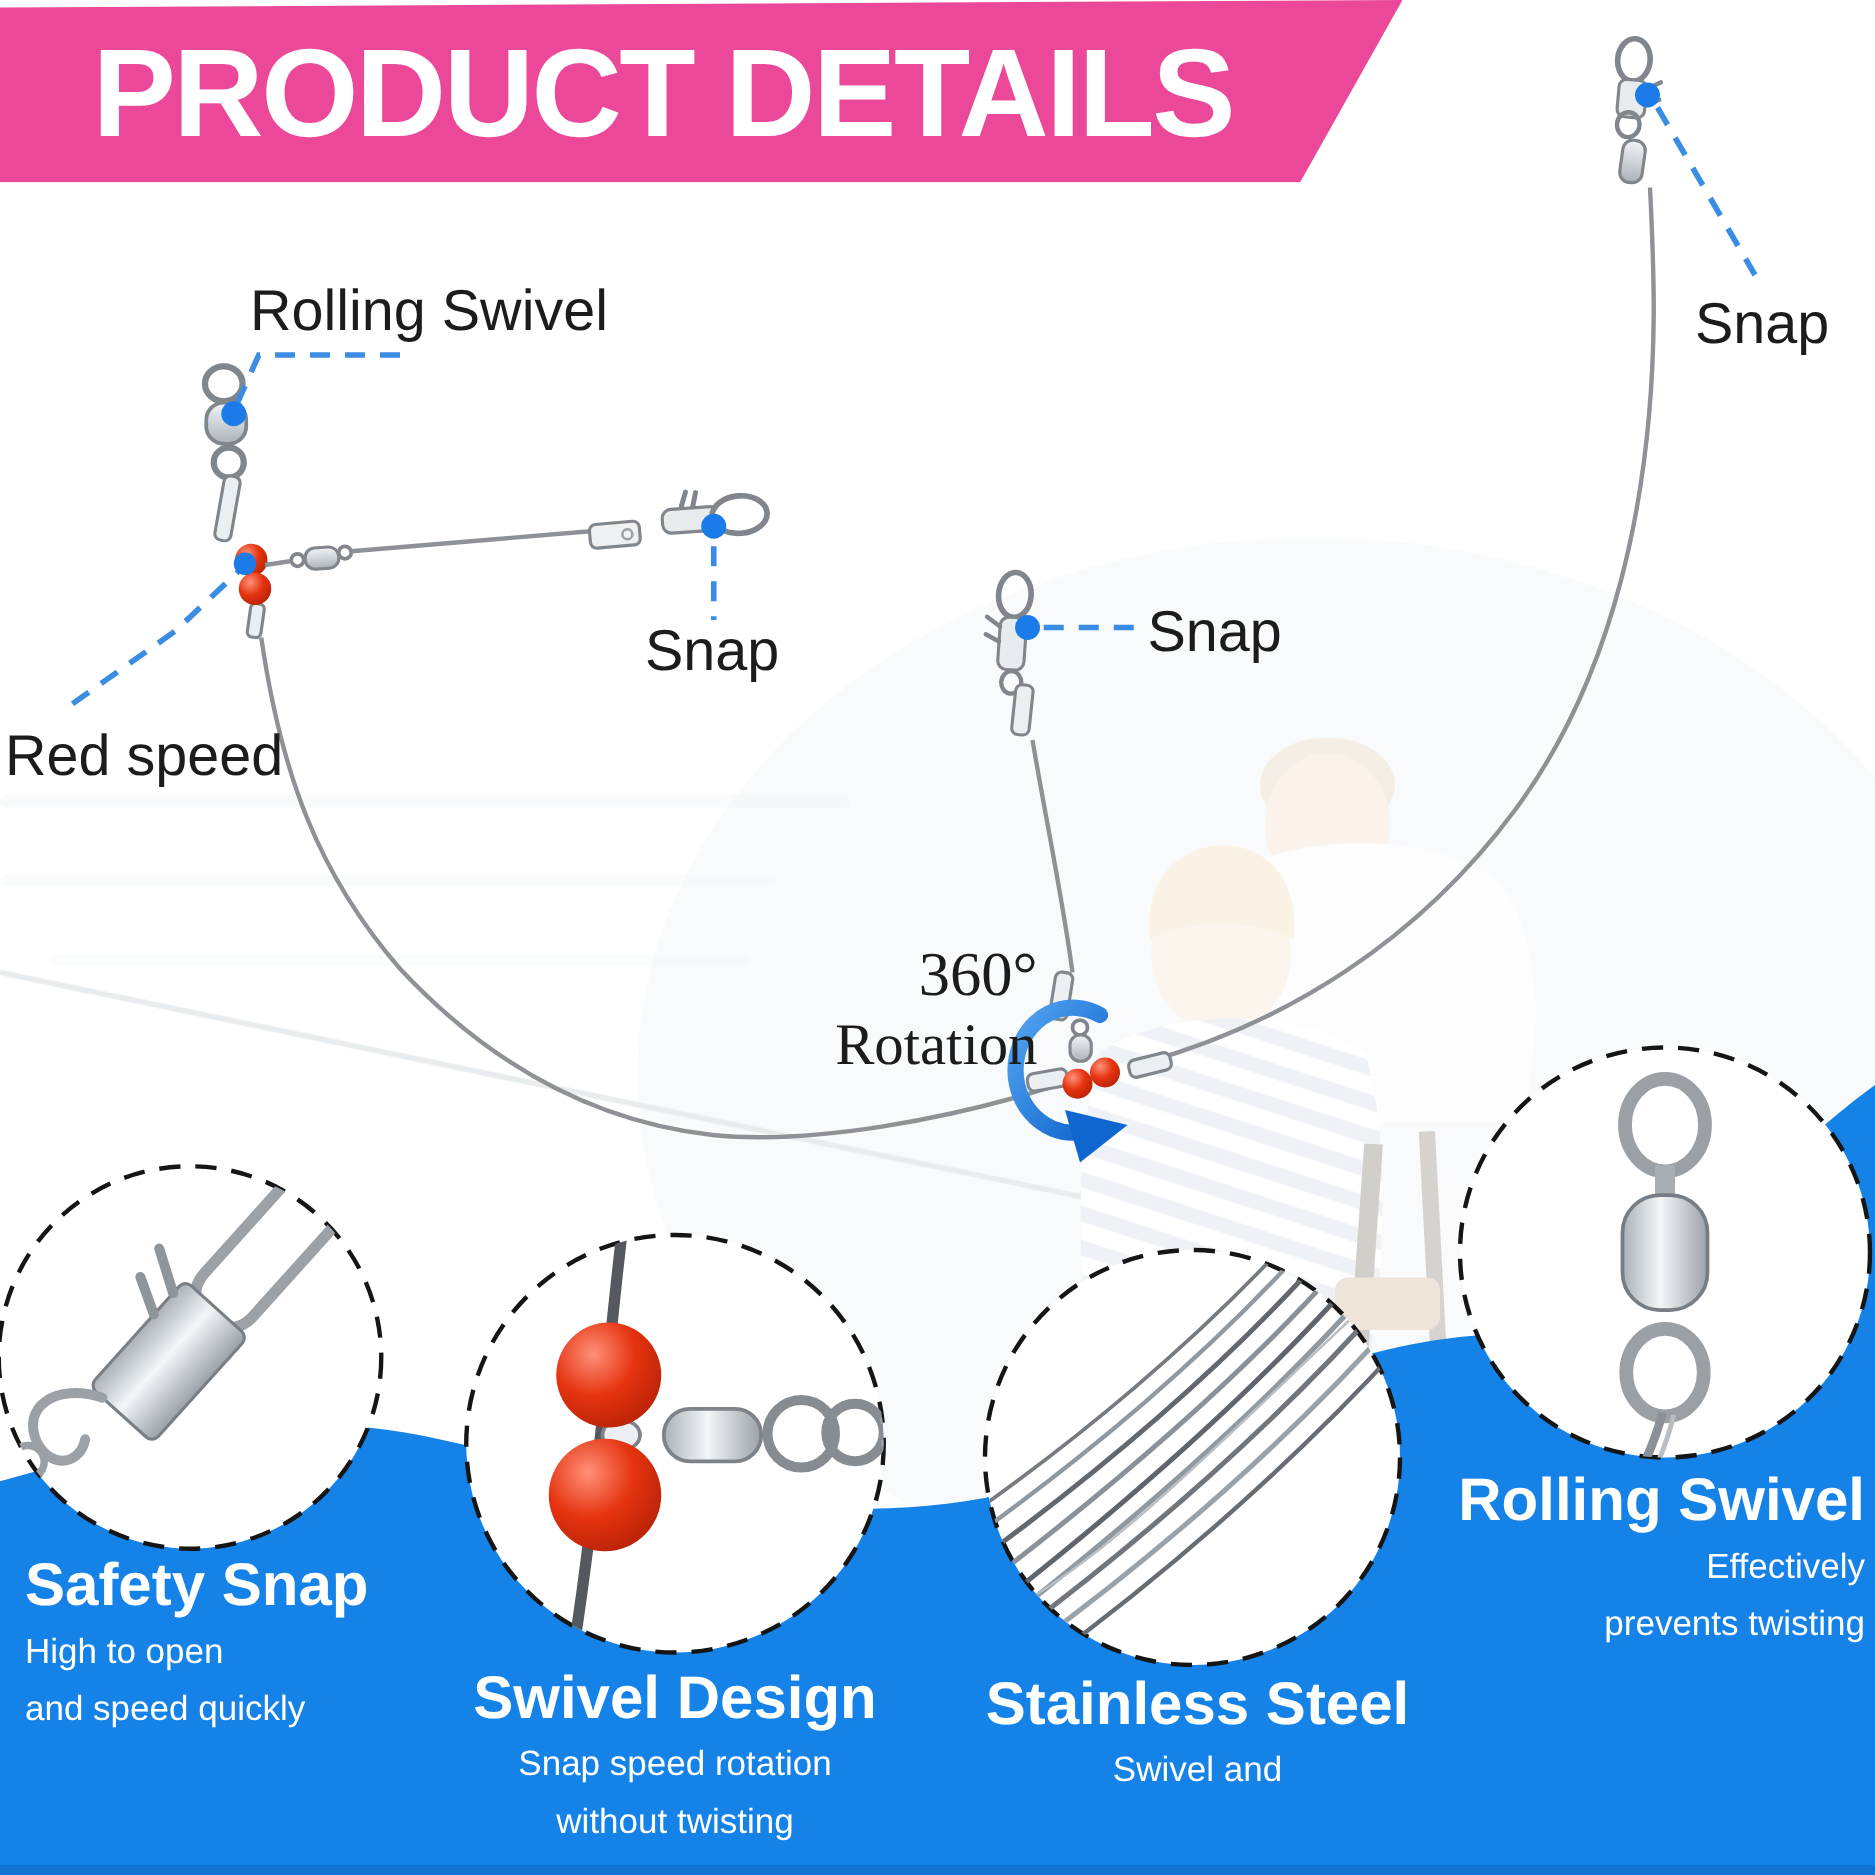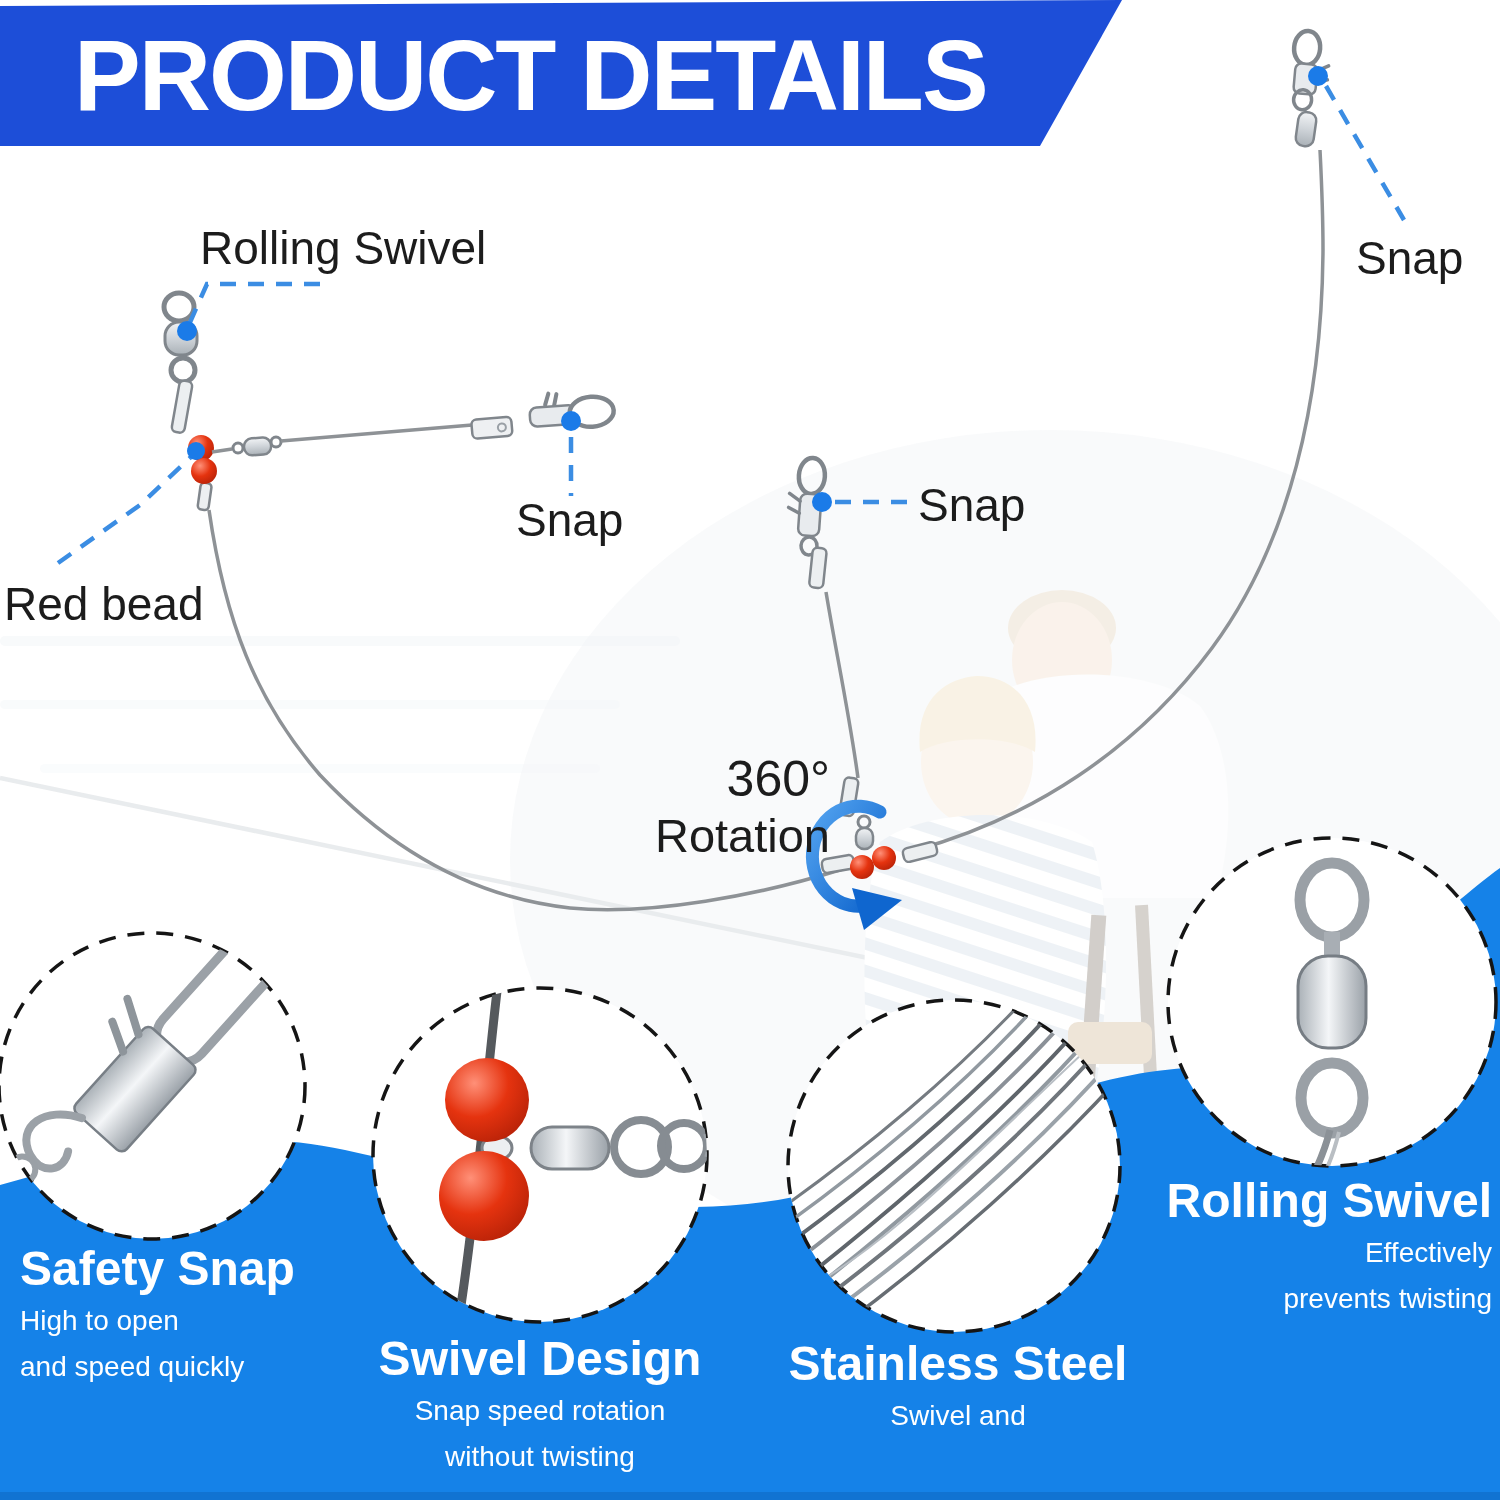--- a/index.html
+++ b/index.html
@@ -5,35 +5,35 @@
   html,body{margin:0;padding:0;background:#ffffff;}
   *{box-sizing:border-box;}
   .canvas{
     position:relative;width:1500px;height:1500px;overflow:hidden;background:#ffffff;
     font-family:"Liberation Sans", sans-serif;
   }
   .layer{position:absolute;left:0;top:0;width:1500px;height:1500px;}
   
   .banner{
     position:absolute;left:0;top:0;width:1130px;height:146px;z-index:6;
-    background:#1d4ed8;
+    background:#ec4899;
     clip-path:polygon(0 6px,1122px 0,1040px 146px,0 146px);
   }
   .banner-text{
     position:absolute;left:74px;top:0;height:146px;line-height:150px;
     color:#ffffff;font-size:100px;font-weight:bold;letter-spacing:-2px;white-space:nowrap;
   }
   
   .lbl{position:absolute;color:#1C1C1C;font-size:46px;line-height:1.05;white-space:nowrap;z-index:4;}
   .lbl-rolling{left:200px;top:224px;}
   .lbl-snap-branch{left:516px;top:496px;}
   .lbl-snap-dropper{left:918px;top:481px;}
   .lbl-snap-main{left:1356px;top:234px;}
   .lbl-redbead{left:4px;top:580px;}
-  .lbl-rotation{left:600px;top:750px;width:230px;text-align:right;}
+  .lbl-rotation{left:600px;top:750px;width:230px;text-align:right;font-family:Liberation Serif, serif;}
   .lbl-rotation .deg{font-size:50px;line-height:58px;}
   .lbl-rotation .word{font-size:47px;line-height:56px;}
   
   .feature{position:absolute;z-index:5;color:#ffffff;}
   .feature .f-title{font-weight:bold;font-size:48px;line-height:58px;}
   .feature .f-line{font-size:28px;line-height:46px;}
   .f1{left:20px;top:1240px;width:360px;text-align:left;}
   .f2{left:330px;top:1330px;width:420px;text-align:center;}
   .f3{left:748px;top:1335px;width:420px;text-align:center;}
   .f4{left:1152px;top:1172px;width:340px;text-align:right;}
@@ -278,21 +278,21 @@
         <stop offset="0.45" stop-color="#e5330f"></stop>
         <stop offset="1" stop-color="#a81c05"></stop>
       </radialGradient>
     </defs>
   </svg>
 
   <div class="lbl lbl-rolling">Rolling Swivel</div>
   <div class="lbl lbl-snap-branch">Snap</div>
   <div class="lbl lbl-snap-dropper">Snap</div>
   <div class="lbl lbl-snap-main">Snap</div>
-  <div class="lbl lbl-redbead">Red bead</div>
+  <div class="lbl lbl-redbead">Red speed</div>
   <div class="lbl lbl-rotation">
     <div class="deg">360°</div>
     <div class="word">Rotation</div>
   </div>
 
   <div class="feature f1">
     <div class="f-title">Safety Snap</div>
     <div class="f-line">High to open</div>
     <div class="f-line">and speed quickly</div>
   </div>

